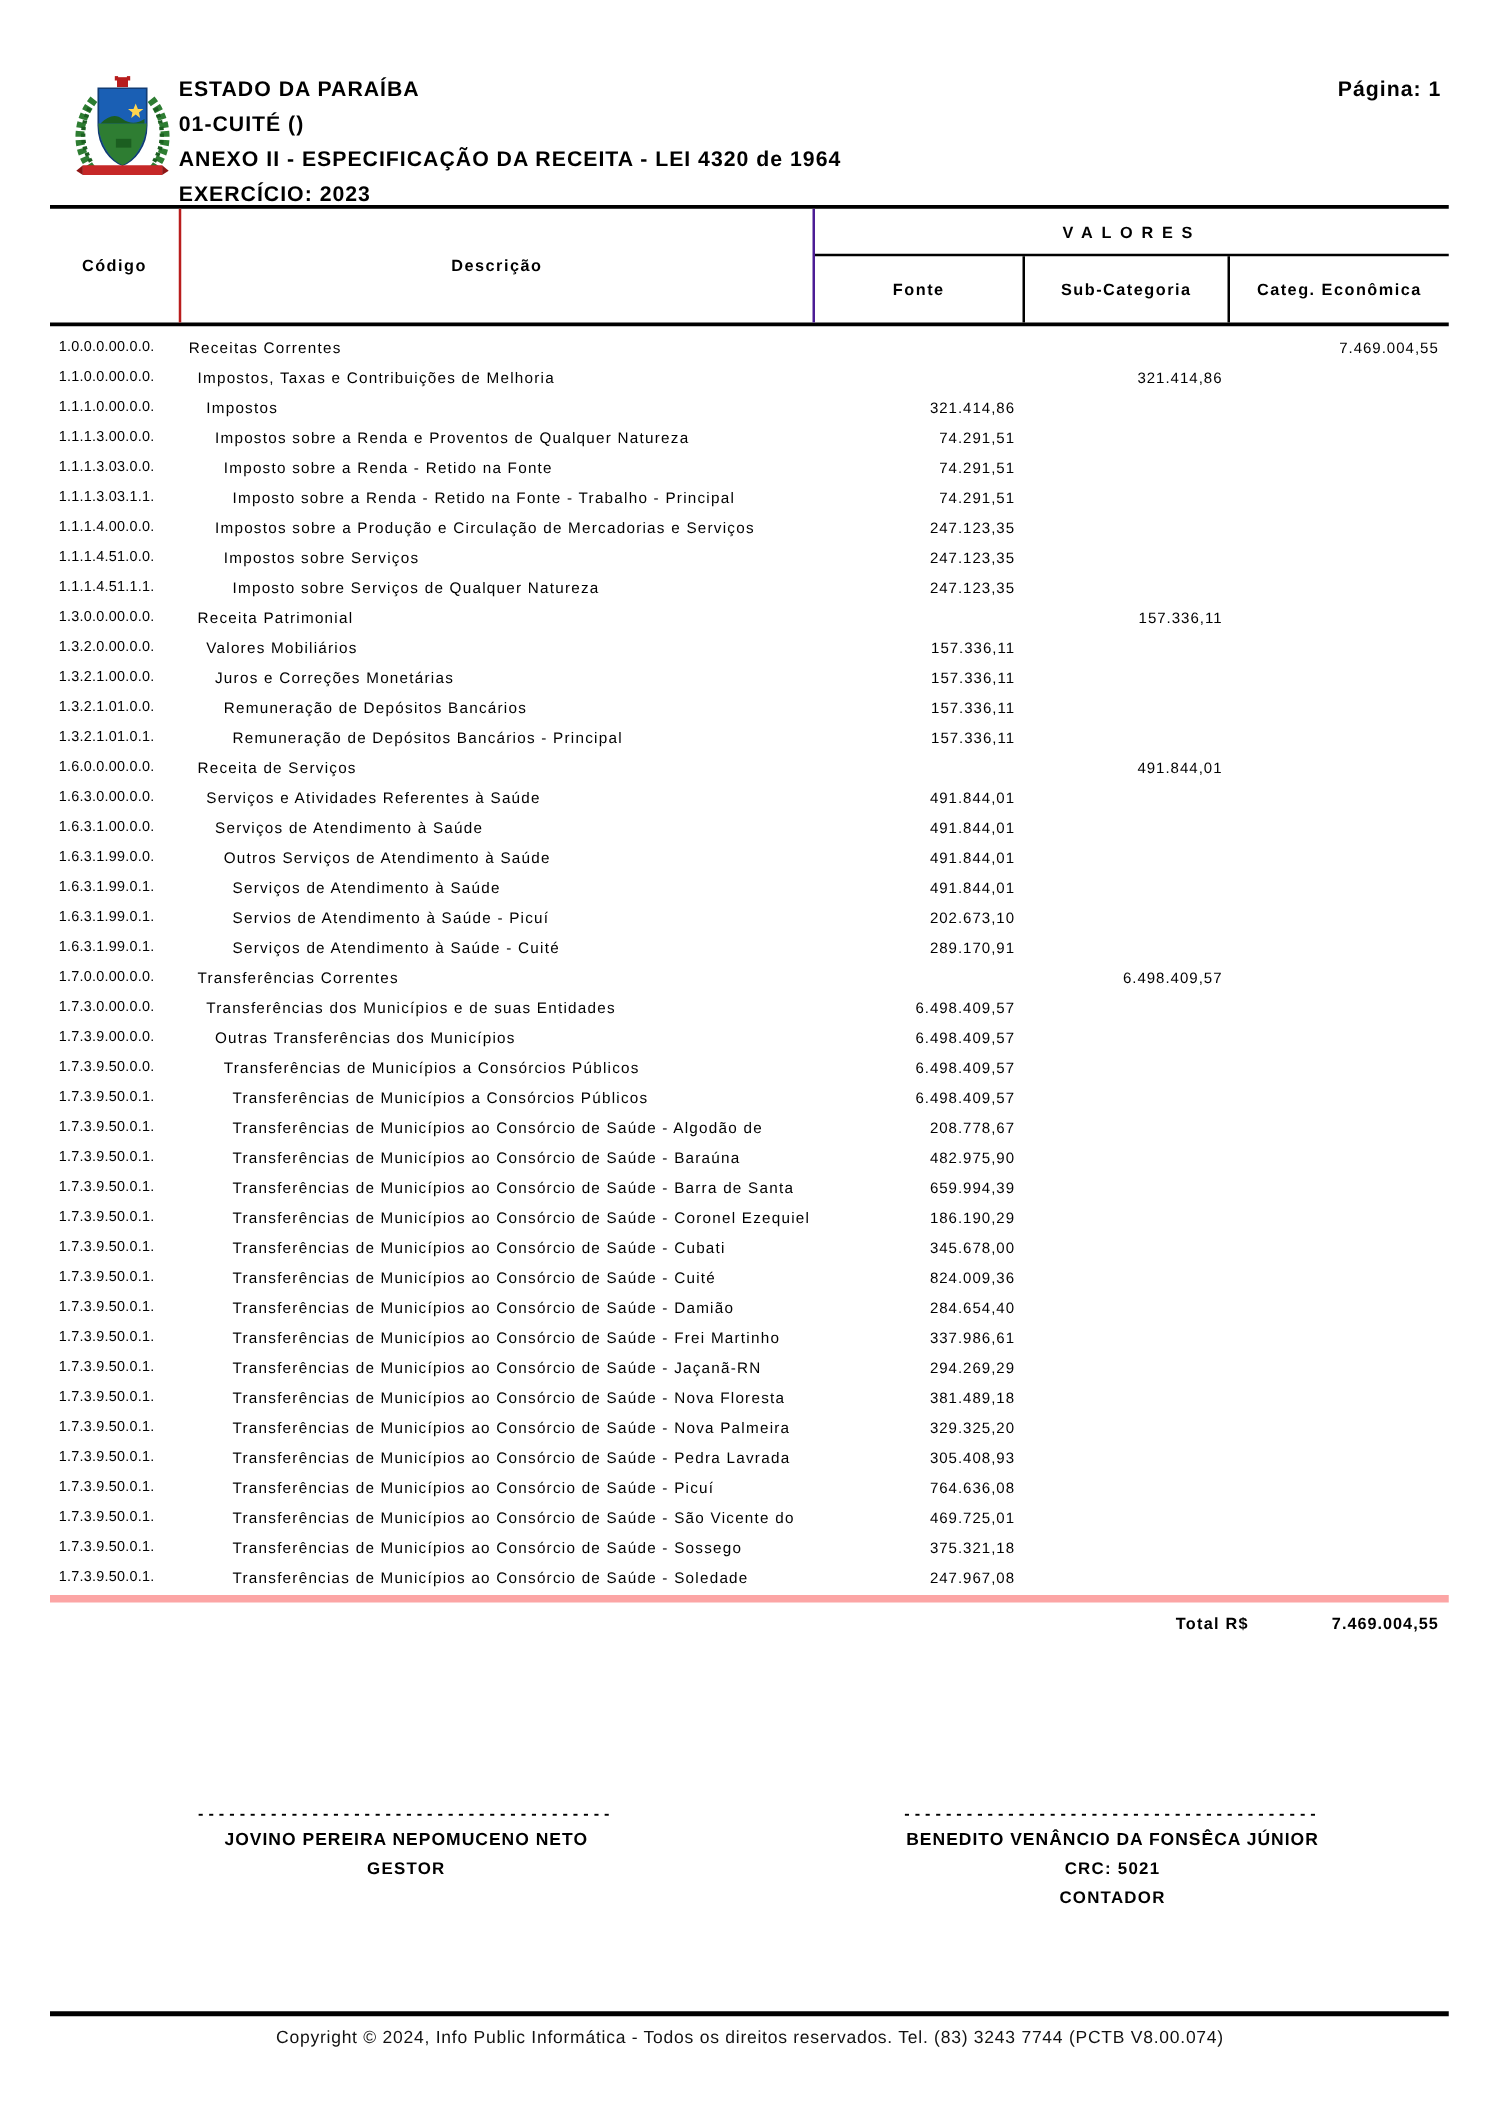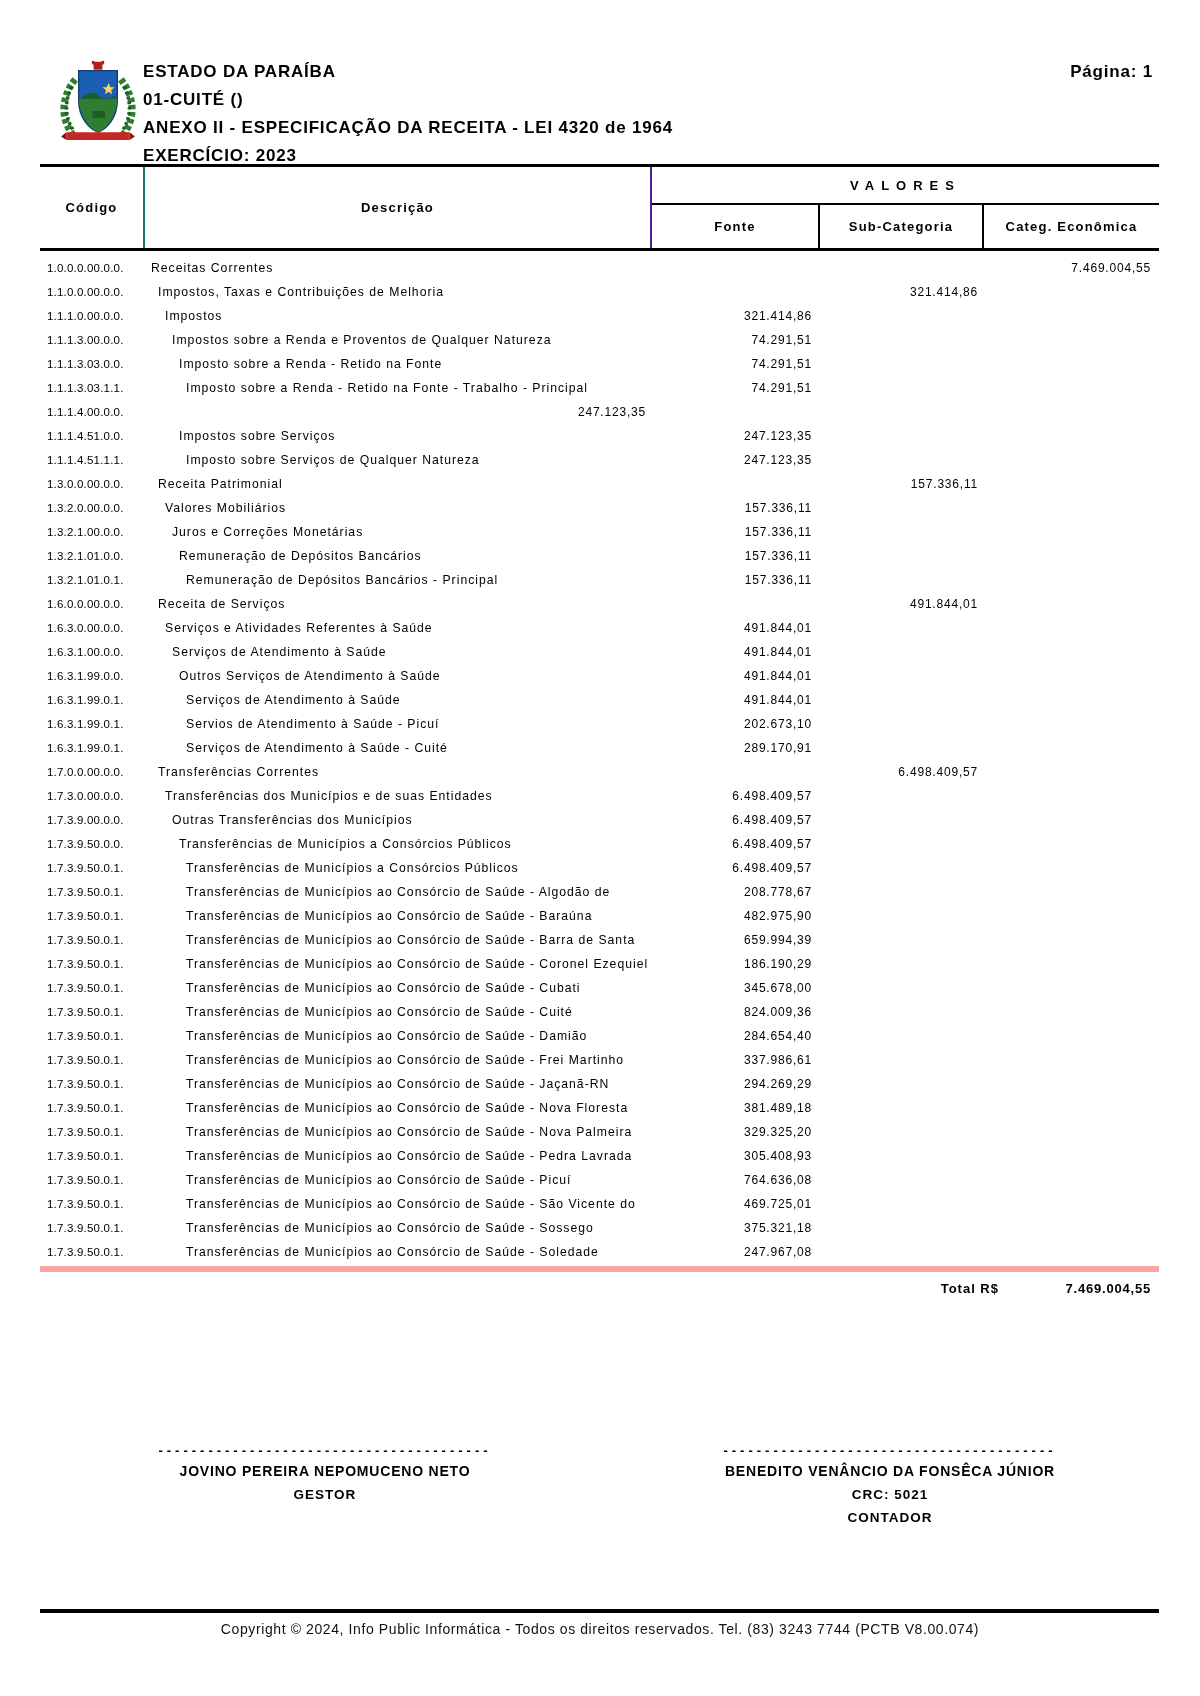--- a/index.html
+++ b/index.html
@@ -13,25 +13,25 @@
     overflow:hidden;
   }
   
   .logo{position:absolute;left:54px;top:60px;width:88px;height:88px;}
   .header-text{position:absolute;left:143px;top:58px;font-weight:bold;font-size:17px;line-height:28px;letter-spacing:0.8px;white-space:nowrap;}
   .page-num{position:absolute;top:62px;right:47px;font-weight:bold;font-size:17px;letter-spacing:0.8px;}
   
   .table-wrap{position:absolute;left:40px;top:164px;width:1119px;}
   .thead{display:grid;grid-template-columns:105px 507px 507px;border-top:3px solid #000;border-bottom:3px solid #000;font-weight:bold;font-size:13px;letter-spacing:1.2px;}
   .th-cell{display:flex;align-items:center;justify-content:center;}
-  .th-codigo{border-right:2px solid #0f766e;text-align:right;}
+  .th-codigo{border-right:2px solid #b91c1c;text-align:right;}
   .th-desc{border-right:2px solid #4c1d95;}
   .valores-block{display:flex;flex-direction:column;}
   .valores-title{height:36px;border-bottom:2px solid #000;display:flex;align-items:center;justify-content:center;letter-spacing:7px;}
-  .valores-sub{height:43px;display:grid;grid-template-columns:166px 164px 177px;}
+  .valores-sub{height:53px;display:grid;grid-template-columns:166px 164px 177px;}
   .valores-sub > div{display:flex;align-items:center;justify-content:center;}
   .valores-sub > div + div{border-left:2px solid #000;}
   .tbody{padding:5px 0 2px 0;border-bottom:6px solid #fca5a5;}
   .row{display:grid;grid-template-columns:105px 507px 166px 164px 177px;height:24px;line-height:24px;white-space:nowrap;}
   .cell-code{padding-left:7px;font-size:11.5px;letter-spacing:0.2px;}
   .cell-desc{font-size:12.2px;letter-spacing:1px;overflow:visible;}
   .cell-num{font-size:12px;letter-spacing:0.8px;text-align:right;}
   .cell-fonte{padding-right:6px;}
   .cell-sub{padding-right:4px;}
   .cell-cat{padding-right:8px;}
@@ -145,20 +145,21 @@
   <div class="row">
     <div class="cell-code">1.1.1.3.03.1.1.</div>
     <div class="cell-desc" style="padding-left: 41px;">Imposto sobre a Renda - Retido na Fonte - Trabalho - Principal</div>
     <div class="cell-num cell-fonte">74.291,51</div>
     <div class="cell-num cell-sub"></div>
     <div class="cell-num cell-cat"></div>
   </div>
 
   <div class="row">
     <div class="cell-code">1.1.1.4.00.0.0.</div>
+    <div class="cell-desc" style="padding-left: 27px;">Impostos sobre a Produção e Circulação de Mercadorias e Serviços</div>
     <div class="cell-num cell-fonte">247.123,35</div>
     <div class="cell-num cell-sub"></div>
     <div class="cell-num cell-cat"></div>
   </div>
 
   <div class="row">
     <div class="cell-code">1.1.1.4.51.0.0.</div>
     <div class="cell-desc" style="padding-left: 34px;">Impostos sobre Serviços</div>
     <div class="cell-num cell-fonte">247.123,35</div>
     <div class="cell-num cell-sub"></div>

